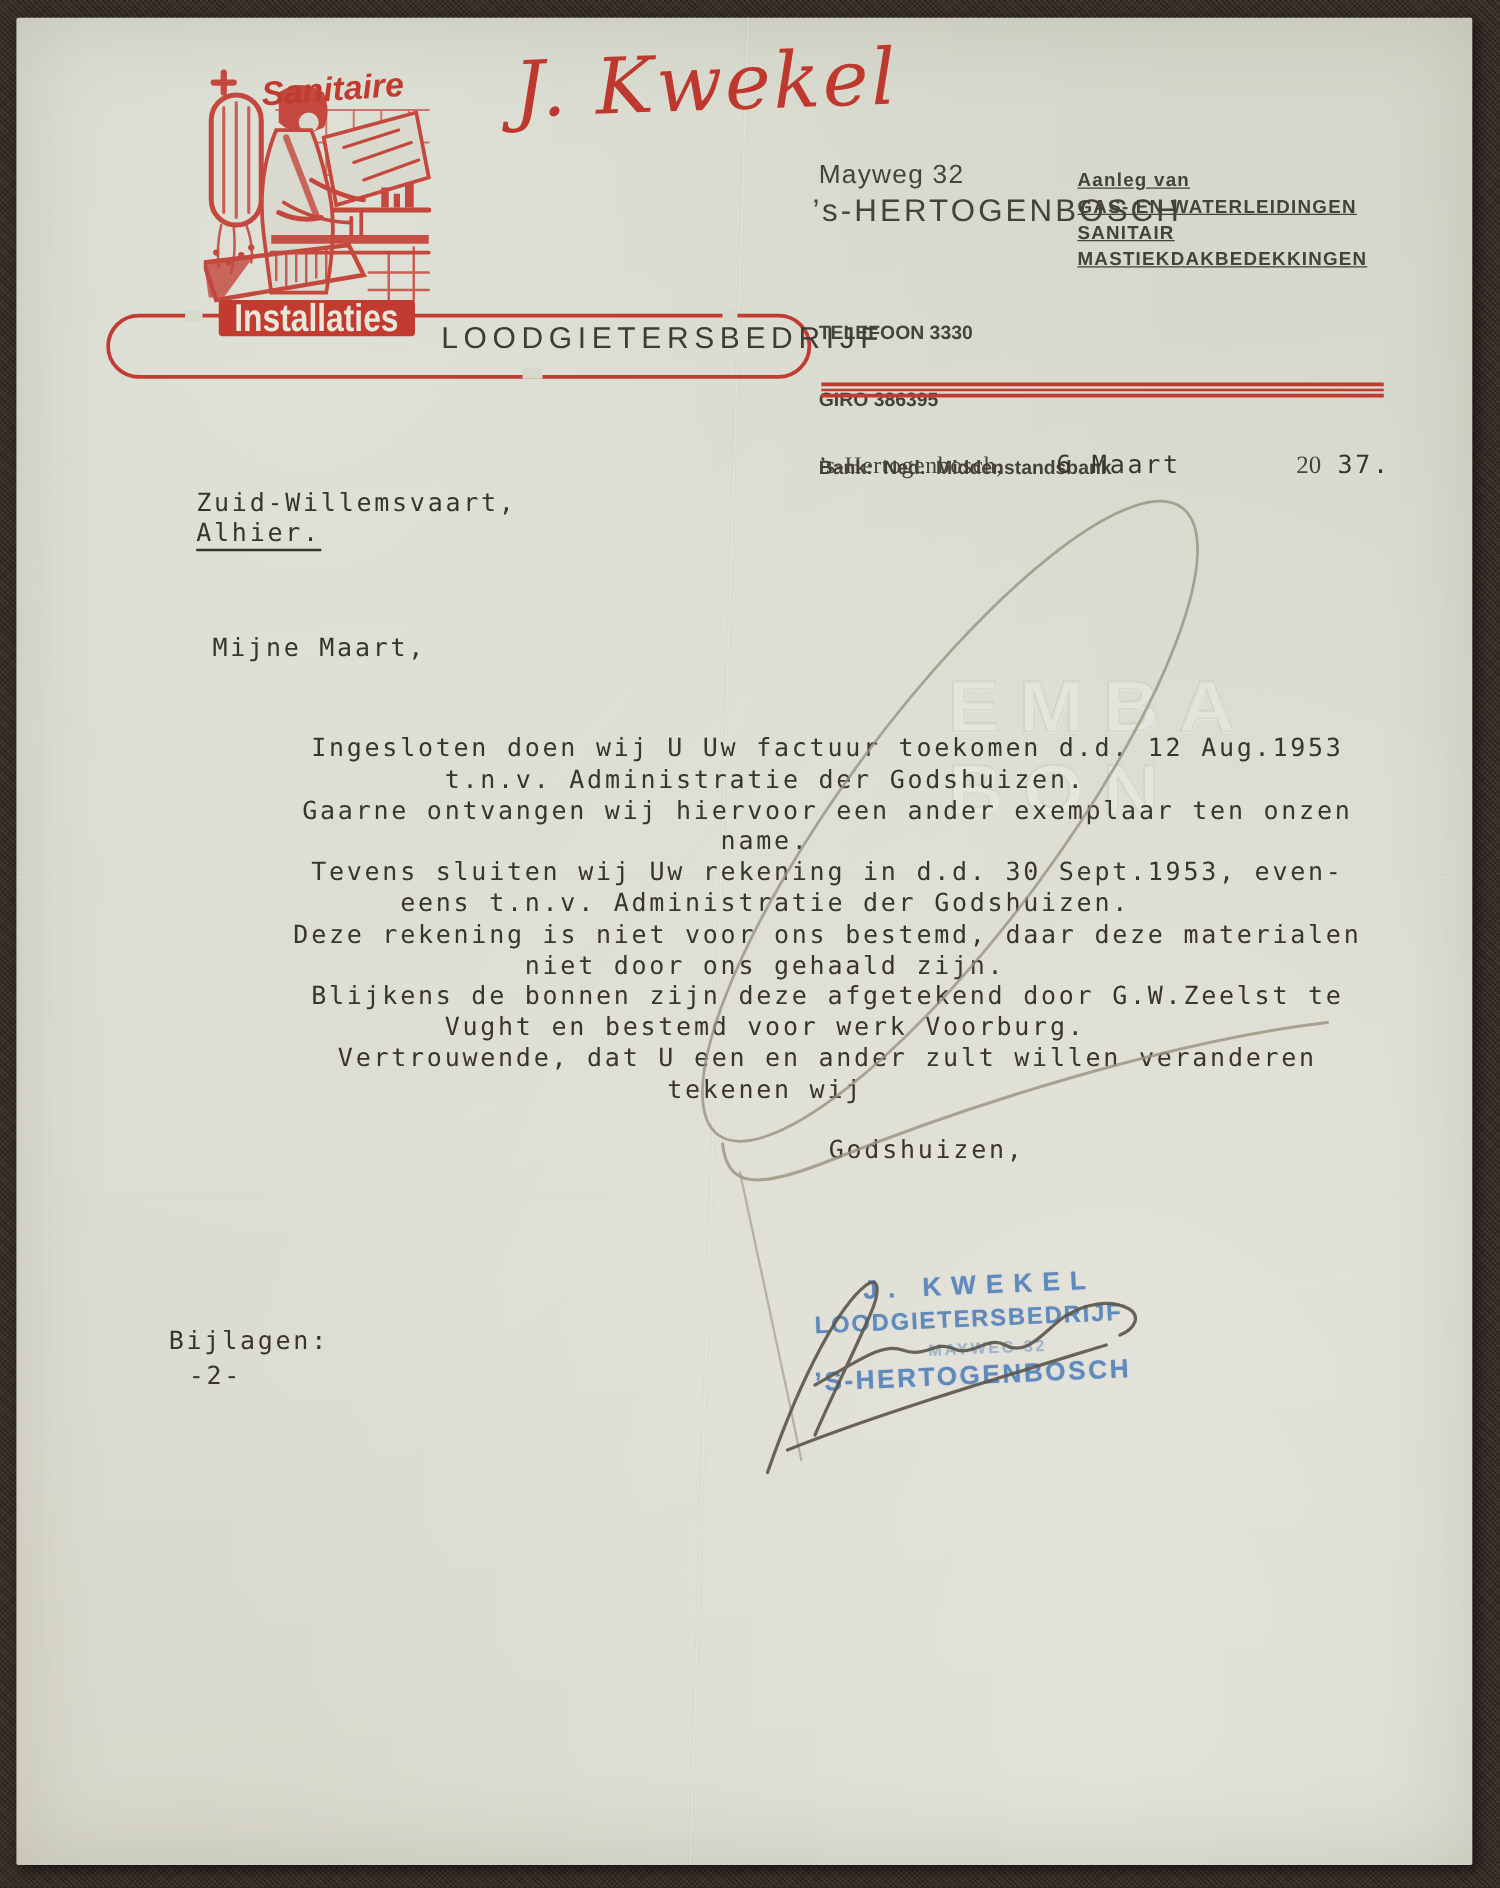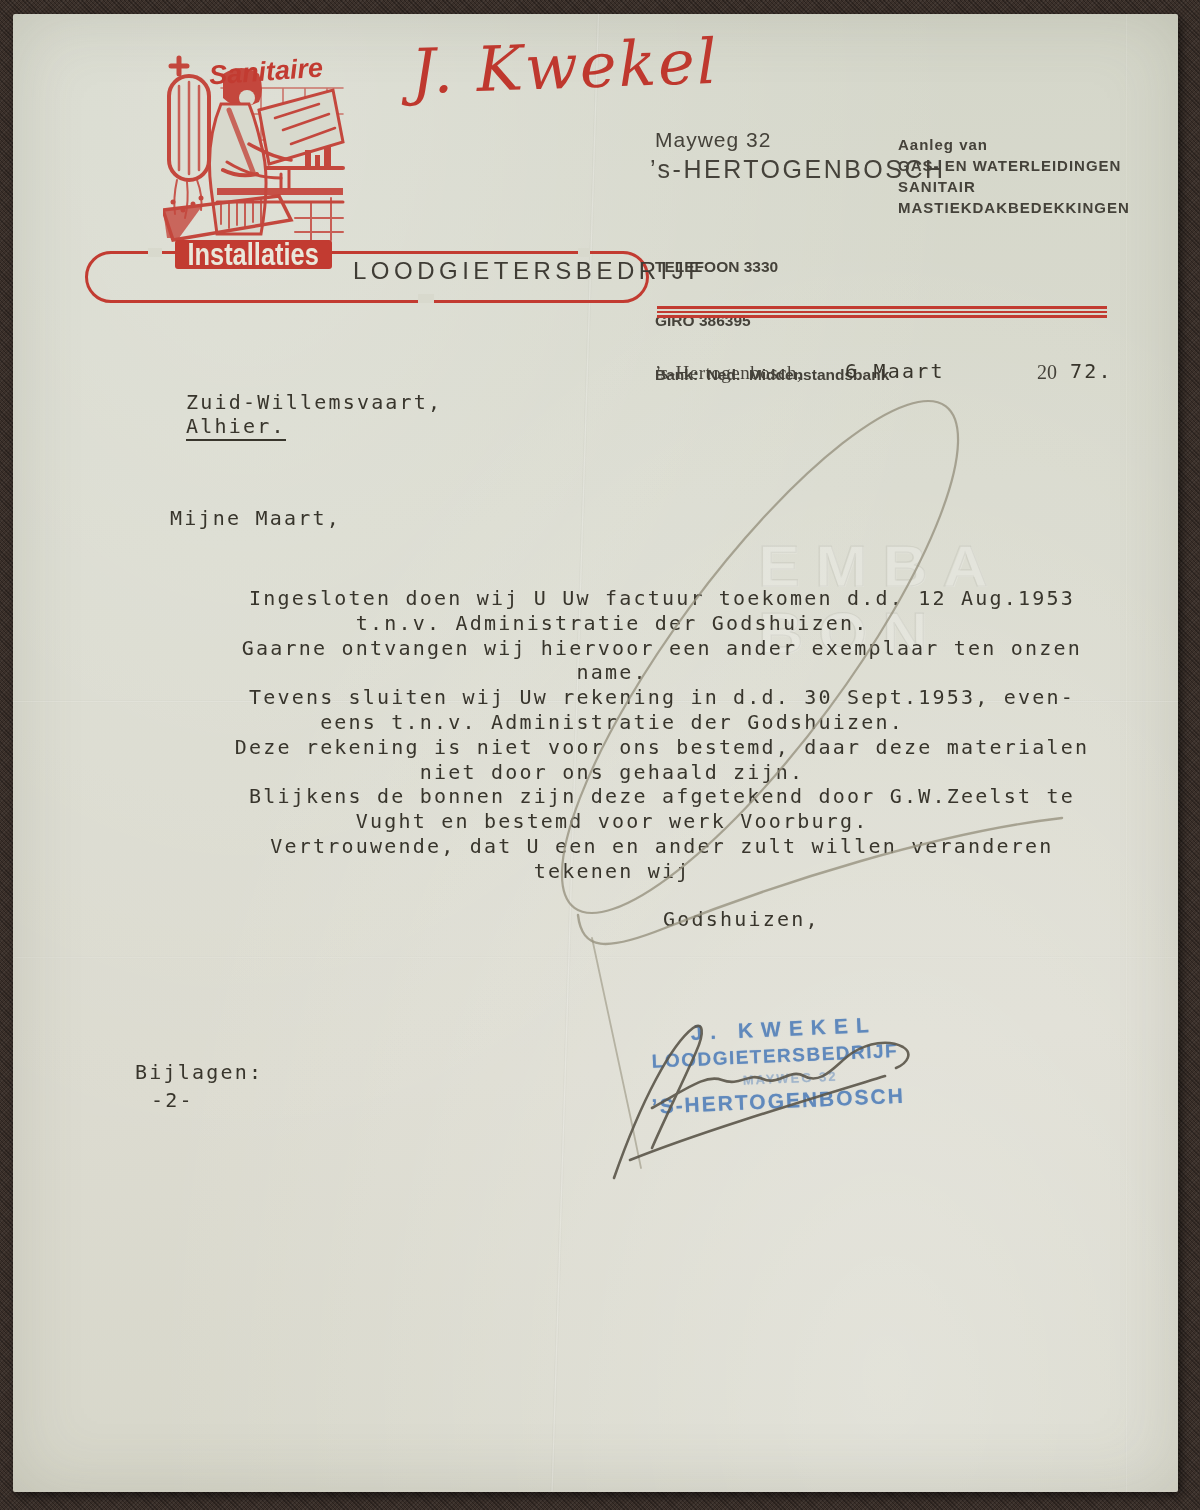--- a/index.html
+++ b/index.html
@@ -21,33 +21,33 @@
   #script-name{left:398px;top:16px;font-family:"DejaVu Serif",serif;font-style:italic;
     font-size:62px;color:#bf382e;transform:rotate(-2deg);letter-spacing:2px;}
   #installaties-box{left:162px;top:226px;width:157px;height:29px;background:#c23b31;
     display:flex;align-items:center;justify-content:center;border-radius:3px;z-index:3;}
   #installaties-box span{color:#e9e7da;font-weight:bold;font-size:31px;transform:scaleX(.82);letter-spacing:0;}
   #pill{left:72px;top:237px;width:558px;height:46px;border:3px solid #c23b31;border-radius:26px;z-index:1;}
   .pill-gap{position:absolute;background:#d8d9cd;z-index:2;}
   #business-type{left:340px;top:243px;font-size:24px;letter-spacing:4.5px;color:#3f3c35;z-index:3;}
   #street{left:642px;top:114px;font-size:21px;color:#45423a;letter-spacing:1px;}
   #city{left:637px;top:141px;font-size:25px;color:#45423a;letter-spacing:2.5px;}
-  #services{left:885px;top:120px;color:#45423a;font-weight:bold;font-size:15px;line-height:21px;letter-spacing:1px;}
+  #services{left:849px;top:120px;color:#45423a;font-weight:bold;font-size:15px;line-height:21px;letter-spacing:1px;text-decoration:underline;}
   #contact{left:642px;top:208px;color:#45423a;font-weight:bold;font-size:15.5px;line-height:18px;white-space:pre;}
   #rules{left:644px;top:292px;}
   #rules div{width:450px;height:2.5px;background:#c23b31;margin-bottom:2px;}
   
   .tw{font-family:"DejaVu Sans Mono",monospace;color:#38352c;font-size:20px;letter-spacing:2.2px;}
   .print{font-family:Liberation Serif, serif;color:#45423a;}
   #dateline-place{left:642px;top:348px;font-size:19px;letter-spacing:.5px;}
   #dateline-day{left:832px;top:345px;text-align:right;}
   #dateline-year{left:1024px;top:347px;font-size:20px;}
   #dateline-year-typed{left:1057px;top:345px;}
   #recipient{left:102px;top:377px;line-height:23.5px;}
-  #recipient .ind{margin-left:71px;}
+  #recipient .ind{margin-left:42px;}
   #recipient .ul{display:inline-block;border-bottom:2px solid #38352c;padding-bottom:1px;}
   #salutation{left:157px;top:492px;}
   #body-text{left:122px;top:572px;line-height:24.8px;white-space:pre;text-align:center;}
   #closing{left:650px;top:893px;}
   #enclosure-label{left:122px;top:1046px;}
   #enclosure-count{left:138px;top:1074px;}
   
   #stamp{left:637px;top:1000px;width:310px;color:#4a7ab8;transform:rotate(-2.5deg);
     opacity:.85;z-index:10;font-weight:bold;text-shadow:0 0 1px rgba(74,122,184,.55);}
   #stamp .s1{margin-left:42px;font-size:21px;letter-spacing:8px;line-height:27px;}
@@ -132,21 +132,21 @@
     </div>
     <div id="rules" class="abs">
       <div></div>
         <div></div>
         <div></div>
     </div>
 
     <div id="dateline-place" class="abs print">’s-Hertogenbosch,</div>
     <div id="dateline-day" class="abs tw">6 Maart</div>
     <div id="dateline-year" class="abs print">20</div>
-    <div id="dateline-year-typed" class="abs tw">72.</div>
+    <div id="dateline-year-typed" class="abs tw">37.</div>
 
     <div id="recipient" class="abs tw">
       <div class="ind">Zuid-Willemsvaart,</div>
       <div class="ind"><span class="ul">Alhier.</span></div>
     </div>
 
     <div id="salutation" class="abs tw">Mijne Maart,</div>
 
     <div id="watermark" class="abs">EMBA BON</div>
 

